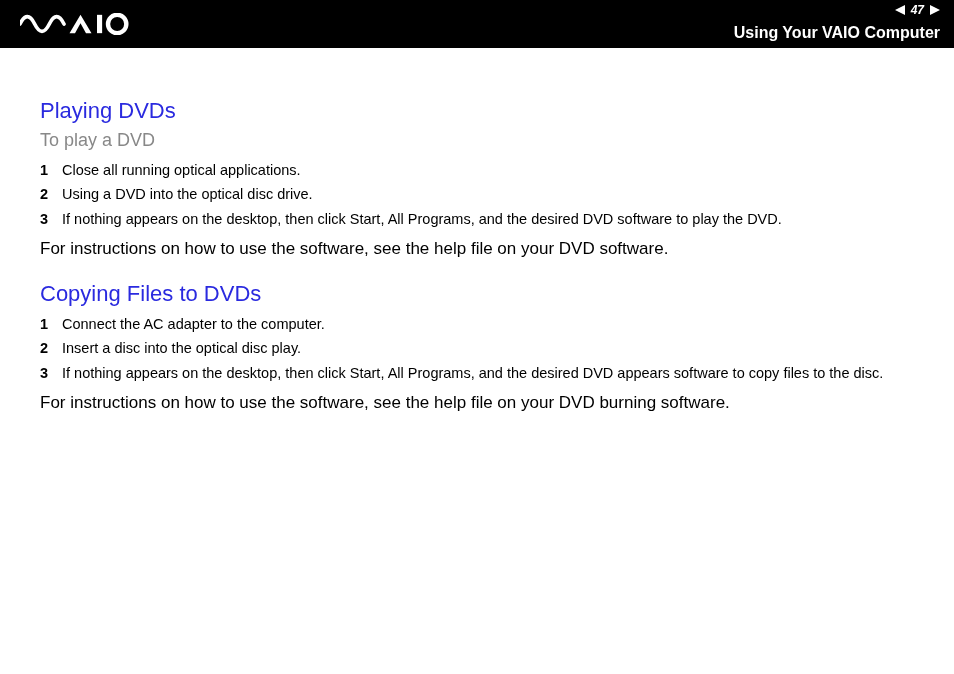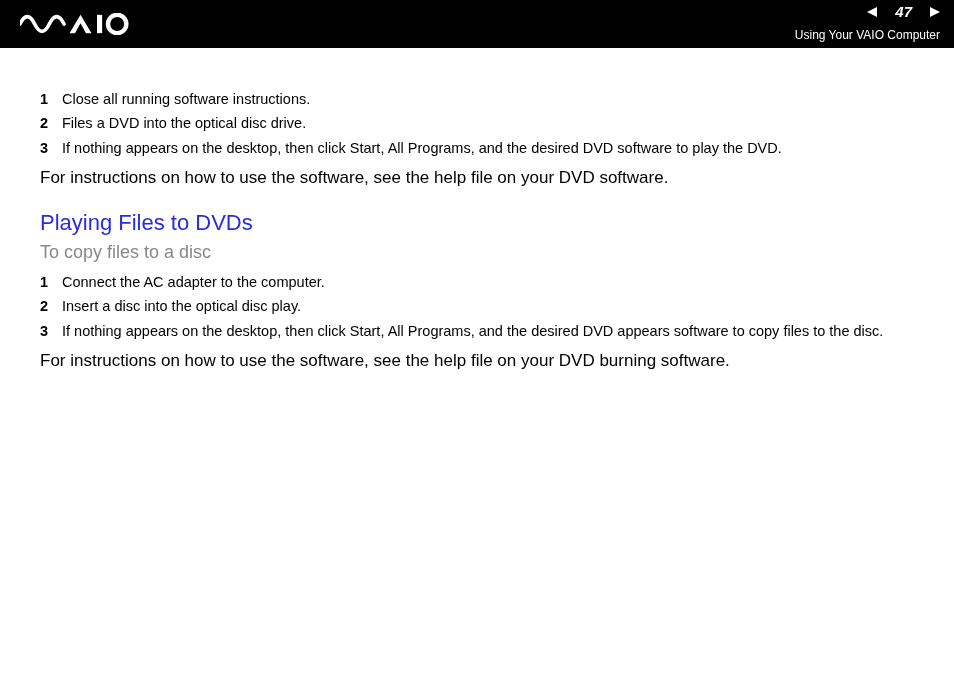--- a/index.html
+++ b/index.html
@@ -30,43 +30,43 @@
   .vaio-logo svg {
     display: block;
     height: 22px;
   }
   .page-nav {
     position: absolute;
     right: 14px;
     top: 3px;
     display: flex;
     align-items: center;
-    gap: 16px;
-    font-size: 15px;
+    gap: 4px;
+    font-size: 12px;
     font-style: italic;
     font-weight: bold;
   }
   .nav-arrow {
     display: inline-block;
     width: 0;
     height: 0;
     border-top: 5px solid transparent;
     border-bottom: 5px solid transparent;
   }
   .nav-arrow.left  { border-right: 10px solid #ffffff; }
   .nav-arrow.right { border-left:  10px solid #ffffff; }
   .page-number {
     padding: 0 2px;
   }
   .header-subtitle {
     position: absolute;
     right: 14px;
     bottom: 6px;
-    font-size: 12px;
-    font-weight: normal;
+    font-size: 16px;
+    font-weight: bold;
   }
   .content {
     padding: 40px 40px 0 40px;
   }
   h2.section-title {
     color: #2a2adf;
     font-weight: normal;
     font-size: 22px;
     margin: 10px 0 6px 0;
   }
@@ -119,38 +119,39 @@
     <span class="nav-arrow left"></span>
     <span class="page-number">47</span>
     <span class="nav-arrow right"></span>
   </div>
 
   <div class="header-subtitle">Using Your VAIO Computer</div>
 </div>
 
 <div class="content">
 
+  <h2 class="section-title">Playing DVDs</h2>
+  <h3 class="sub-title">To play a DVD</h3>
   <ol class="step-list">
     <li>
       <span class="step-num">1</span>
-      <span class="step-text"><span>Close all running software instructions.</span></span>
+      <span class="step-text"><span>Close all running optical applications.</span></span>
     </li>
     <li>
       <span class="step-num">2</span>
-      <span class="step-text"><span>Files a DVD into the optical disc drive.</span></span>
+      <span class="step-text"><span>Using a DVD into the optical disc drive.</span></span>
     </li>
     <li>
       <span class="step-num">3</span>
       <span class="step-text"><span>If nothing appears on the desktop, then click </span><span class="b">Start</span><span>, </span><span class="b">All Programs</span><span>, and the desired DVD software to play the DVD.</span></span>
     </li>
   </ol>
   <p class="note">For instructions on how to use the software, see the help file on your DVD software.</p>
 
-  <h2 class="section-title">Playing Files to DVDs</h2>
-  <h3 class="sub-title">To copy files to a disc</h3>
+  <h2 class="section-title">Copying Files to DVDs</h2>
   <ol class="step-list">
     <li>
       <span class="step-num">1</span>
       <span class="step-text"><span>Connect the AC adapter to the computer.</span></span>
     </li>
     <li>
       <span class="step-num">2</span>
       <span class="step-text"><span>Insert a disc into the optical disc play.</span></span>
     </li>
     <li>

